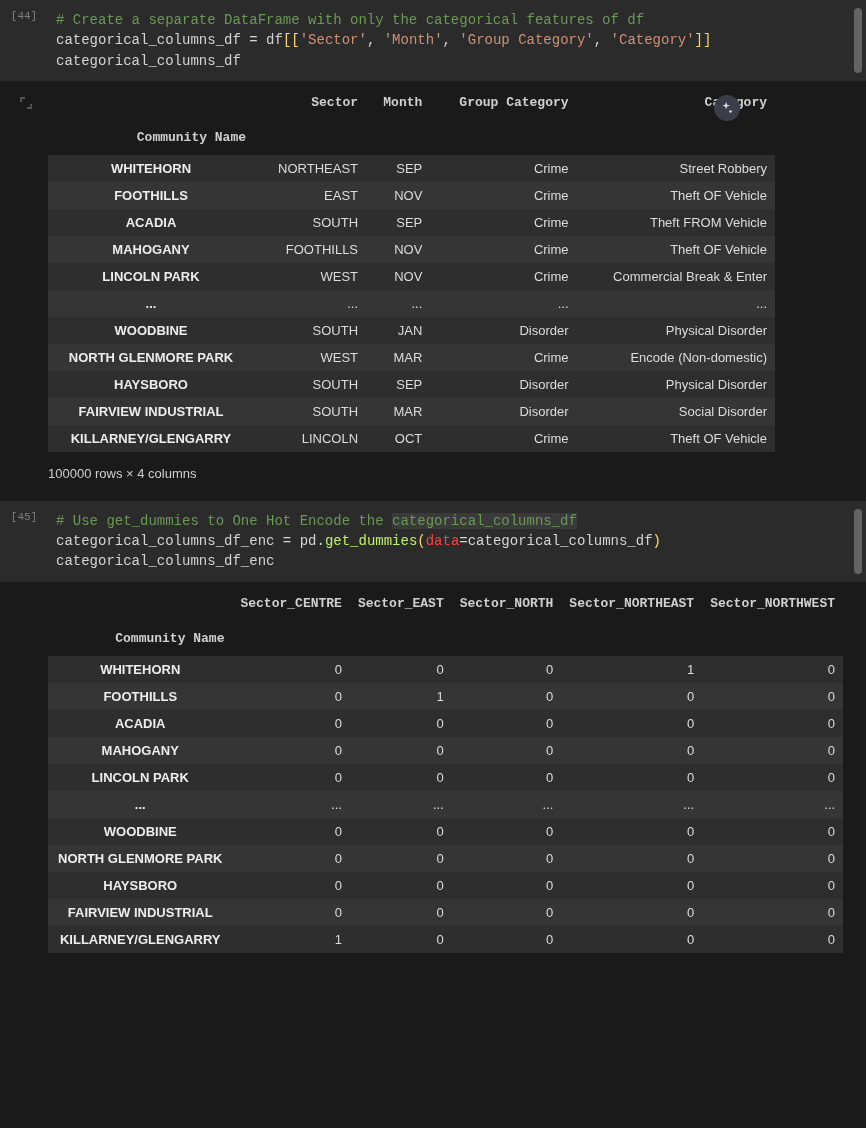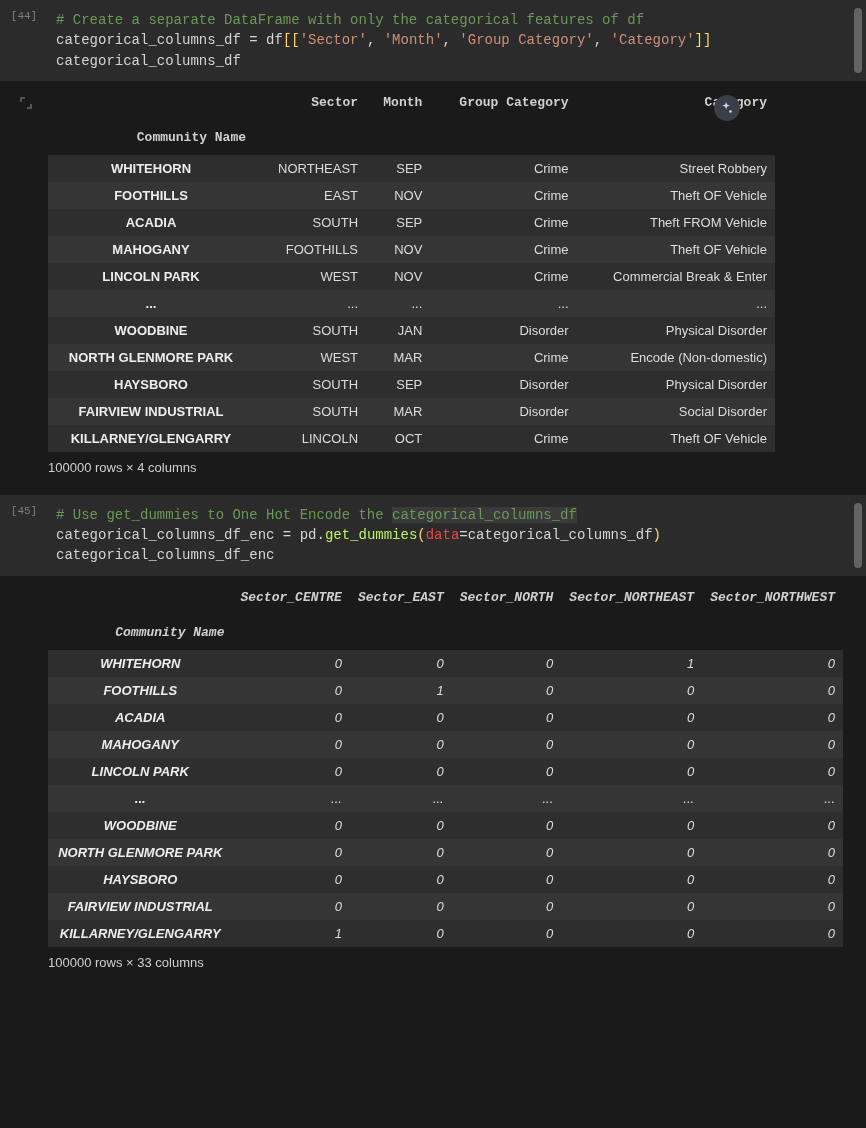--- a/index.html
+++ b/index.html
@@ -64,21 +64,20 @@
   table.df {
     width: 727px;
     margin-left: 48px;
     border-collapse: collapse;
     table-layout: auto;
     font-size: 13px;
   }
   table.df.wide {
     width: 795px;
     margin-left: 48px;
-    font-style: italic;
   }
   table.df th, table.df td {
     padding: 6px 8px;
     text-align: right;
     font-weight: 400;
     color: #dcdcdc;
   }
   table.df thead th {
     font-family: "Consolas","Courier New",monospace;
     color: #d0d0d0;
@@ -104,21 +103,21 @@
     text-align: right;
     color: #d0d0d0;
     padding: 10px 8px;
     background: transparent;
   }
 
   .shape-text {
     margin-left: 48px;
     color: #cfcfcf;
     font-size: 13px;
-    padding: 8px 0 2px 0;
+    padding: 14px 0 2px 0;
     font-family: -apple-system, BlinkMacSystemFont, "Segoe UI", Arial, sans-serif;
   }
 
   .output-header {
     position: relative;
     height: 0;
   }
   .magic-btn {
     position: absolute;
     right: 126px;
@@ -401,15 +400,14 @@
               <th>KILLARNEY/GLENGARRY</th>
               <td>1</td>
               <td>0</td>
               <td>0</td>
               <td>0</td>
               <td>0</td>
             </tr>
           </tbody>
       </table>
     </div>
-    <div class="shape-text">100000 rows × 33 columns</div>
   </div>
 </div>
 
 </body></html>

